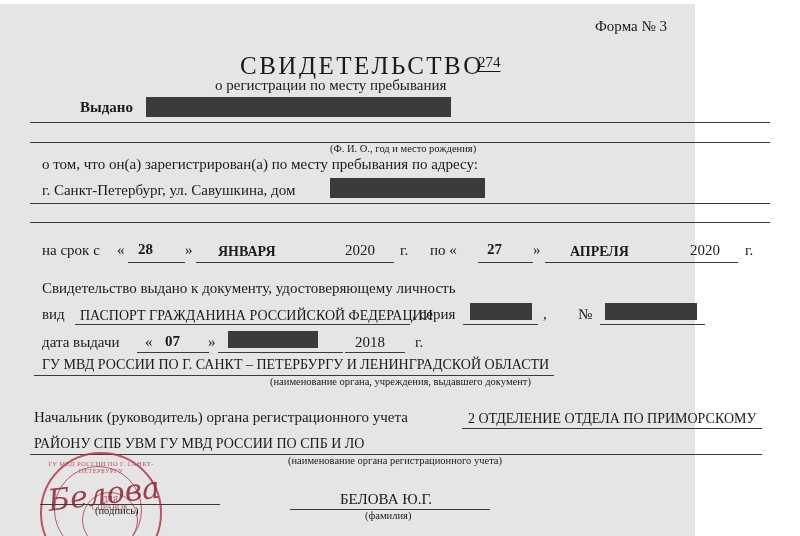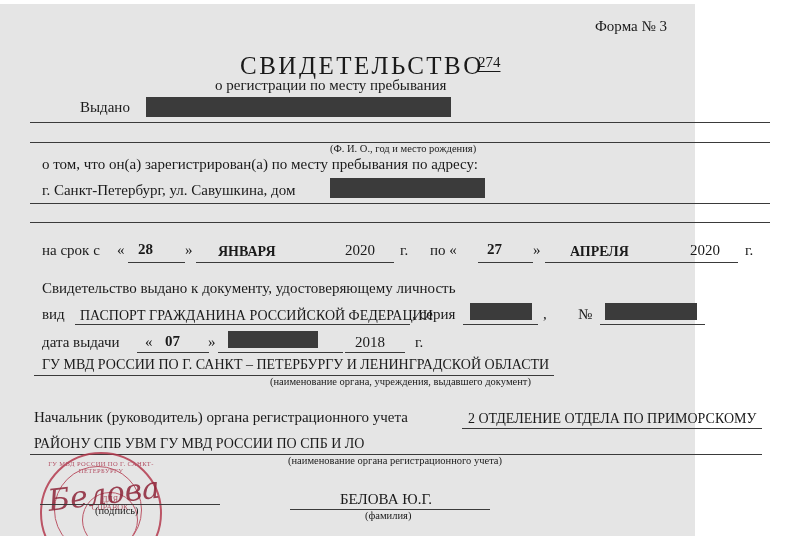--- a/index.html
+++ b/index.html
@@ -140,21 +140,21 @@
 <body>
 
 <div class="page">
 
   <div class="form-no">Форма № 3</div>
 
   <div class="title">СВИДЕТЕЛЬСТВО</div>
   <div class="title-num">274</div>
   <div class="subtitle">о регистрации по месту пребывания</div>
 
-  <div class="lbl" style="left:80px; top:95px;">Выдано</div>
+  <div class="lbl" style="left:80px; top:95px;font-weight:bold;">Выдано</div>
   <div class="redact" style="left:146px; top:93px; width:305px; height:20px;"></div>
   <div class="rule" style="left:30px; top:118px; width:740px;"></div>
 
   <div class="rule" style="left:30px; top:138px; width:740px;"></div>
   <div class="small" style="left:330px; top:139px;">(Ф. И. О., год и место рождения)</div>
 
   <div class="lbl" style="left:42px; top:152px;">о том, что он(а) зарегистрирован(а) по месту пребывания по адресу:</div>
 
   <div class="lbl" style="left:42px; top:178px;">г. Санкт-Петербург, ул. Савушкина, дом</div>
   <div class="redact" style="left:330px; top:174px; width:155px; height:20px;"></div>

